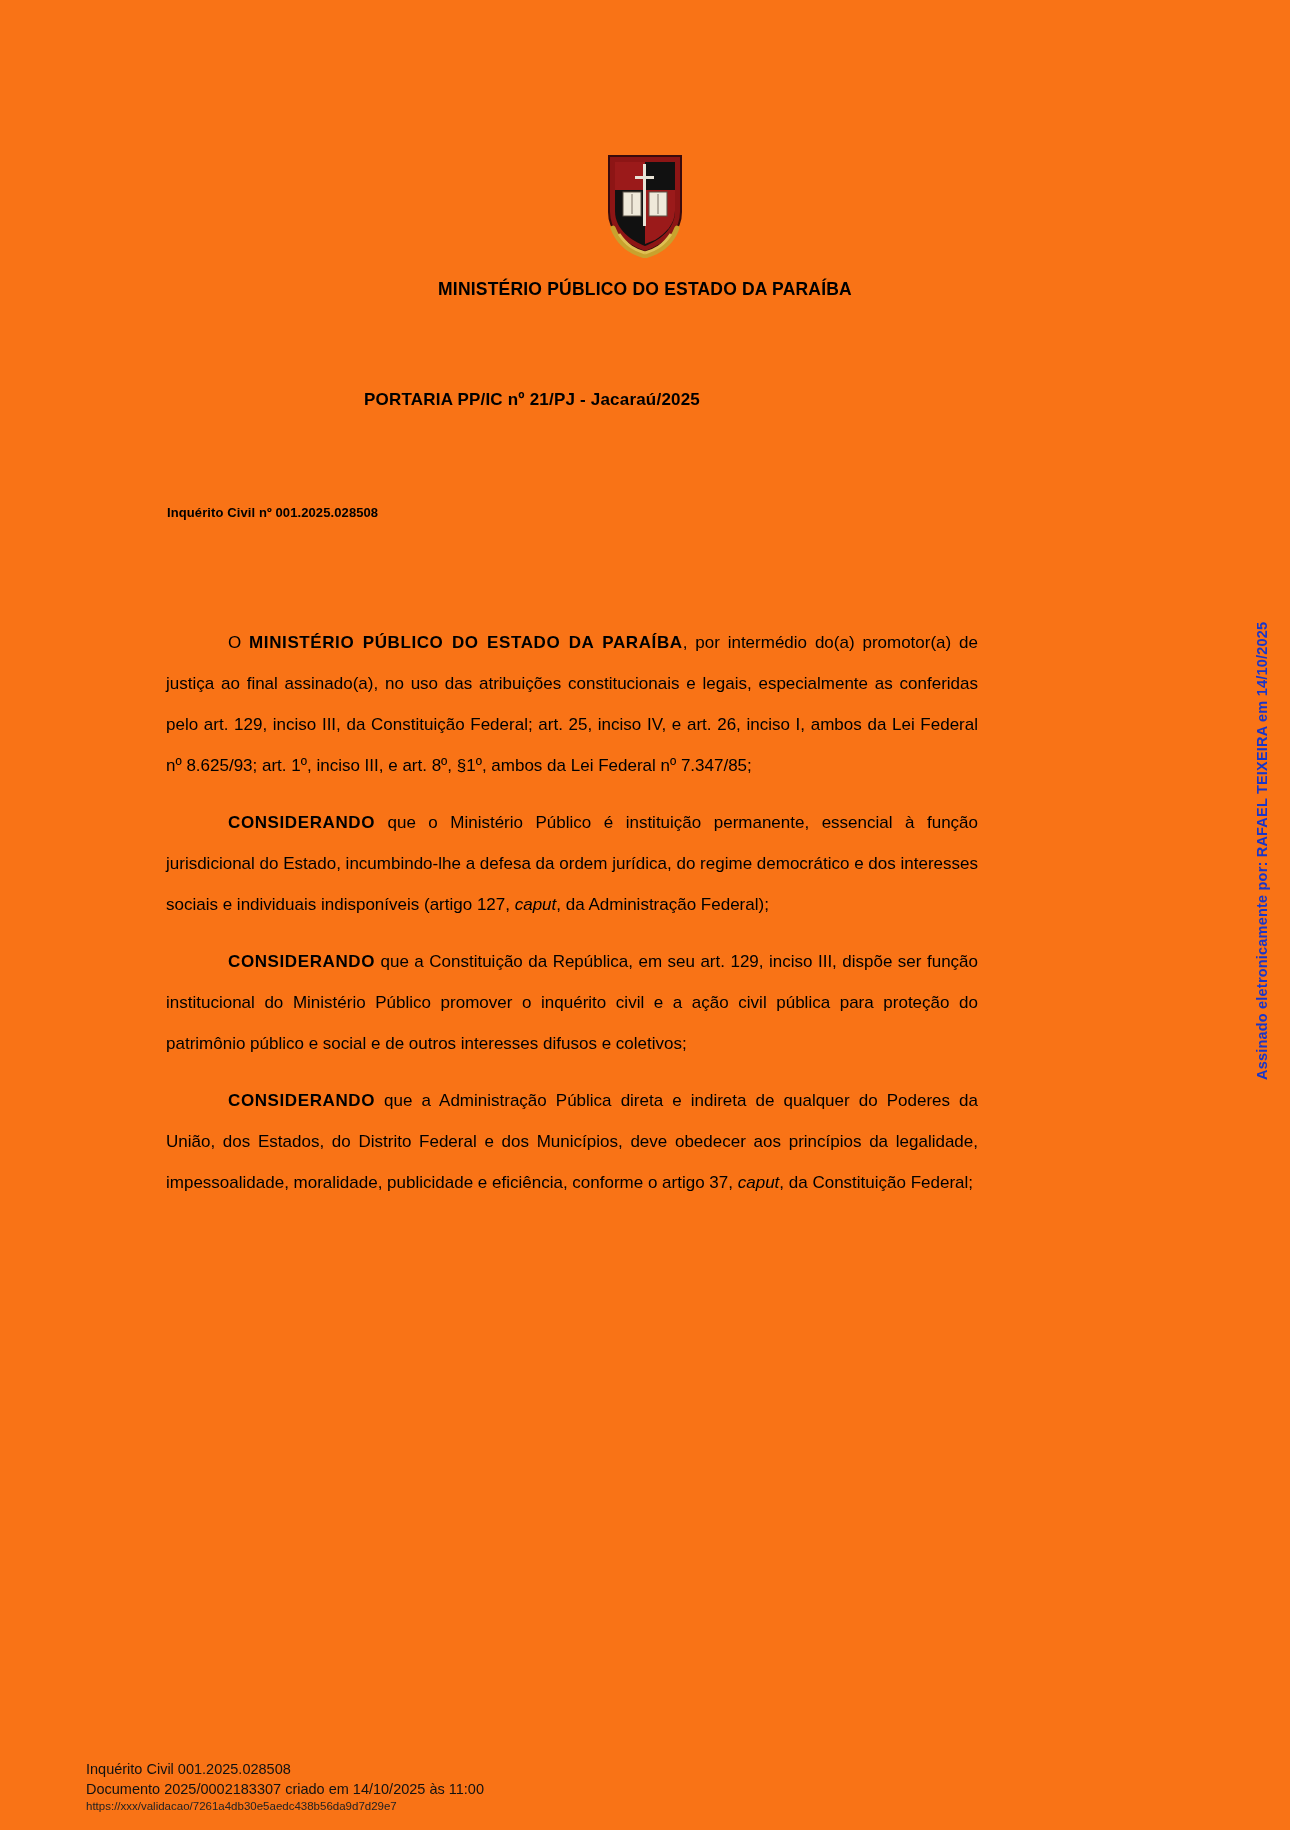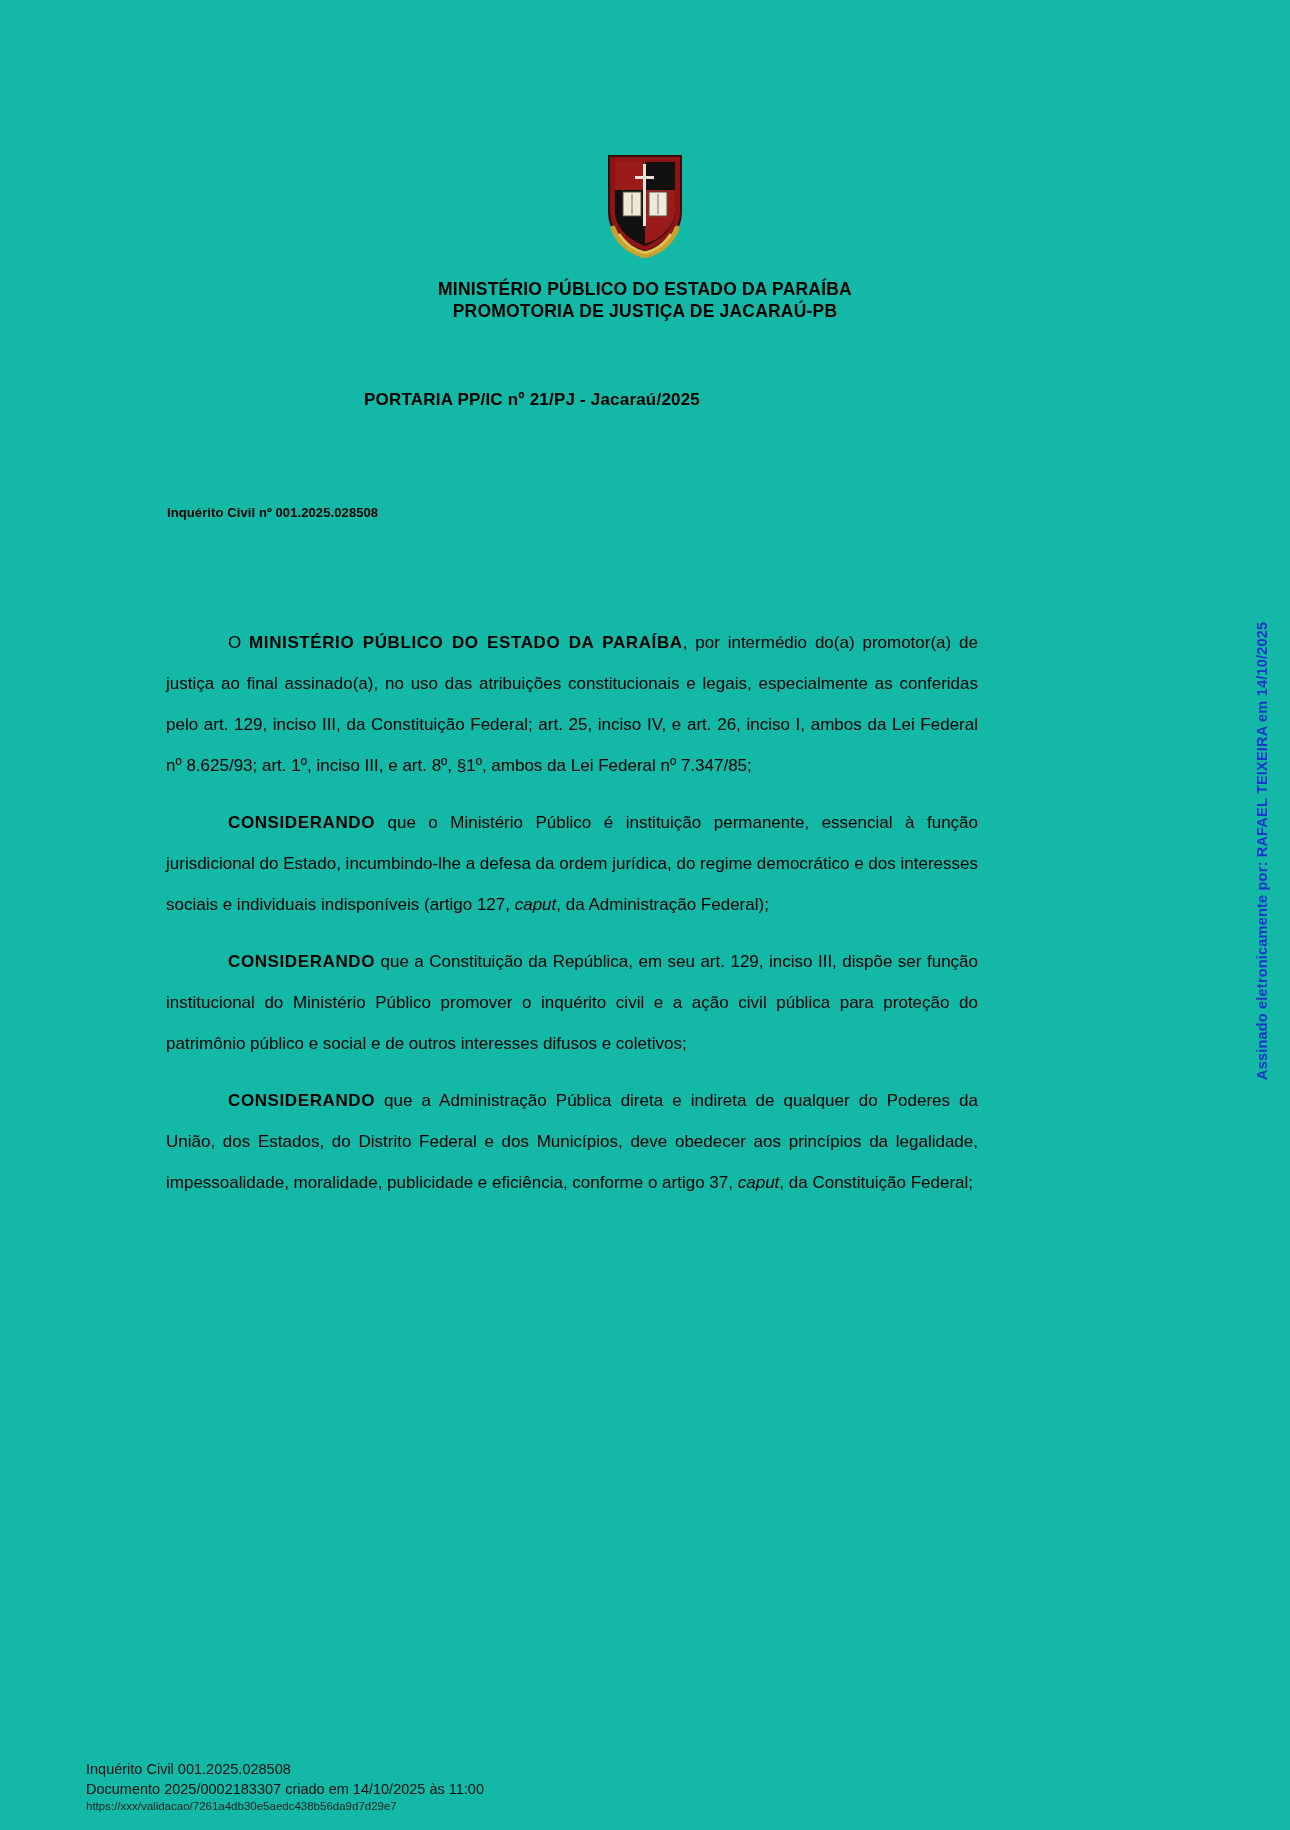--- a/index.html
+++ b/index.html
@@ -13,21 +13,21 @@
     position: relative;
     font-family: "Liberation Sans", sans-serif;
     color: #000000;
     overflow: hidden;
   }
 
   
   .page {
     position: absolute;
     inset: 0;
-    background: #14b8a6;
+    background: #f97316;
   }
 
   
   .crest-wrap {
     position: absolute;
     top: 150px;
     left: 0;
     width: 1290px;
     display: flex;
     justify-content: center;
@@ -157,21 +157,20 @@
 
         <path d="M14 78 C20 94 32 102 46 106 C60 102 72 94 78 78" fill="none" stroke="#c8a22e" stroke-width="5" stroke-linecap="round"></path>
         <path d="M20 84 C28 96 36 100 46 103" fill="none" stroke="#e0bf52" stroke-width="3"></path>
         <path d="M72 84 C64 96 56 100 46 103" fill="none" stroke="#e0bf52" stroke-width="3"></path>
       </svg>
     </div>
   </div>
 
   <div class="org-block">
     <div class="org-line">MINISTÉRIO PÚBLICO DO ESTADO DA PARAÍBA</div>
-    <div class="org-line">PROMOTORIA DE JUSTIÇA DE JACARAÚ-PB</div>
   </div>
 
   <div class="portaria">PORTARIA PP/IC nº 21/PJ - Jacaraú/2025</div>
 
   <div class="inquerito">Inquérito Civil nº 001.2025.028508</div>
 
   <div class="body-text">
 
     <p>
       <span>O </span><b class="spaced">MINISTÉRIO PÚBLICO DO ESTADO DA PARAÍBA</b><span>, por intermédio do(a) promotor(a) de justiça ao final assinado(a), no uso das atribuições constitucionais e legais, especialmente as conferidas pelo art. 129, inciso III, da Constituição Federal; art. 25, inciso IV, e art. 26, inciso I, ambos da Lei Federal nº 8.625/93; art. 1º, inciso III, e art. 8º, §1º, ambos da Lei Federal nº 7.347/85;</span>

